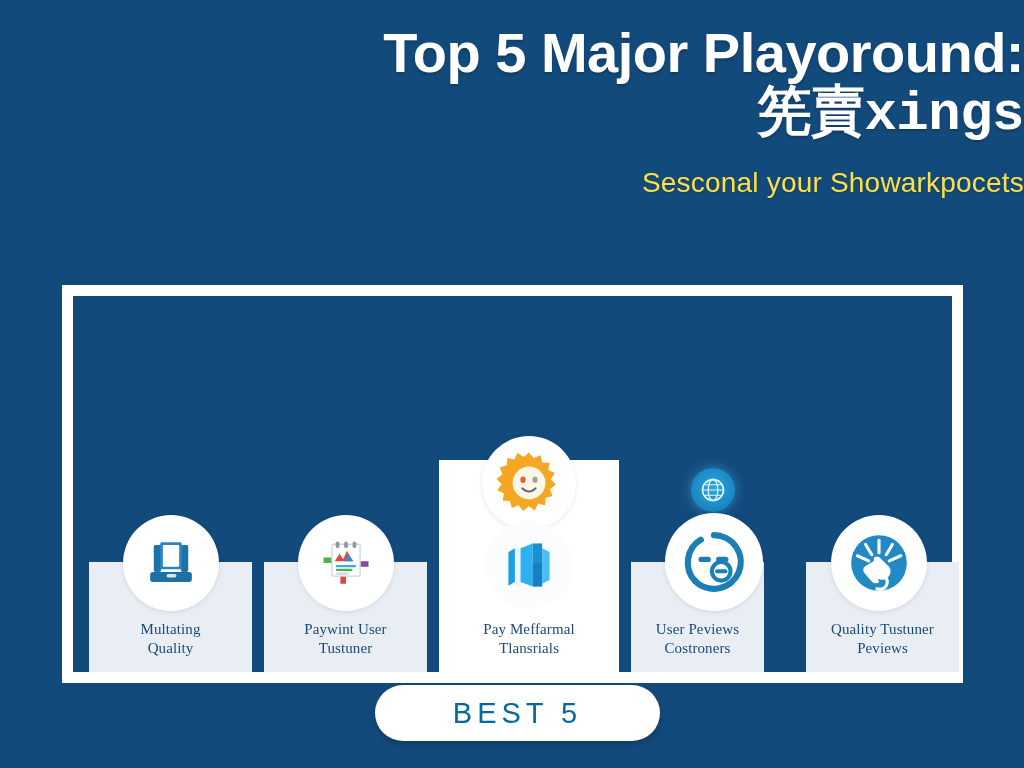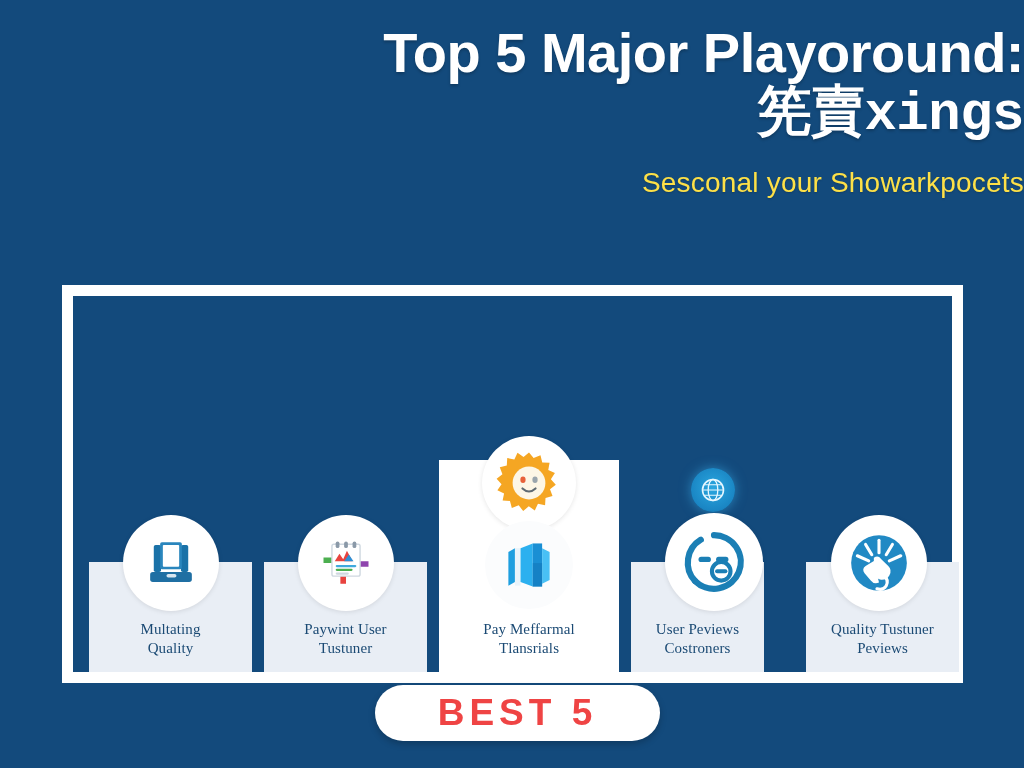--- a/index.html
+++ b/index.html
@@ -133,23 +133,23 @@
     width: 285px;
     height: 56px;
     background: #ffffff;
     border-radius: 28px;
     box-shadow: 0 3px 7px rgba(0,0,0,0.22);
     display: flex;
     align-items: center;
     justify-content: center;
   }
   .best-badge span {
-    color: #ef4444;
-    font-size: 37px;
-    font-weight: bold;
+    color: #0369a1;
+    font-size: 29px;
+    font-weight: normal;
     letter-spacing: 5px;
   }
 </style>
 </head>
 <body>
 
 <div id="poster">
 
   <div class="header">
     <div class="title-line line1">Top 5 Major Playoround:</div>

